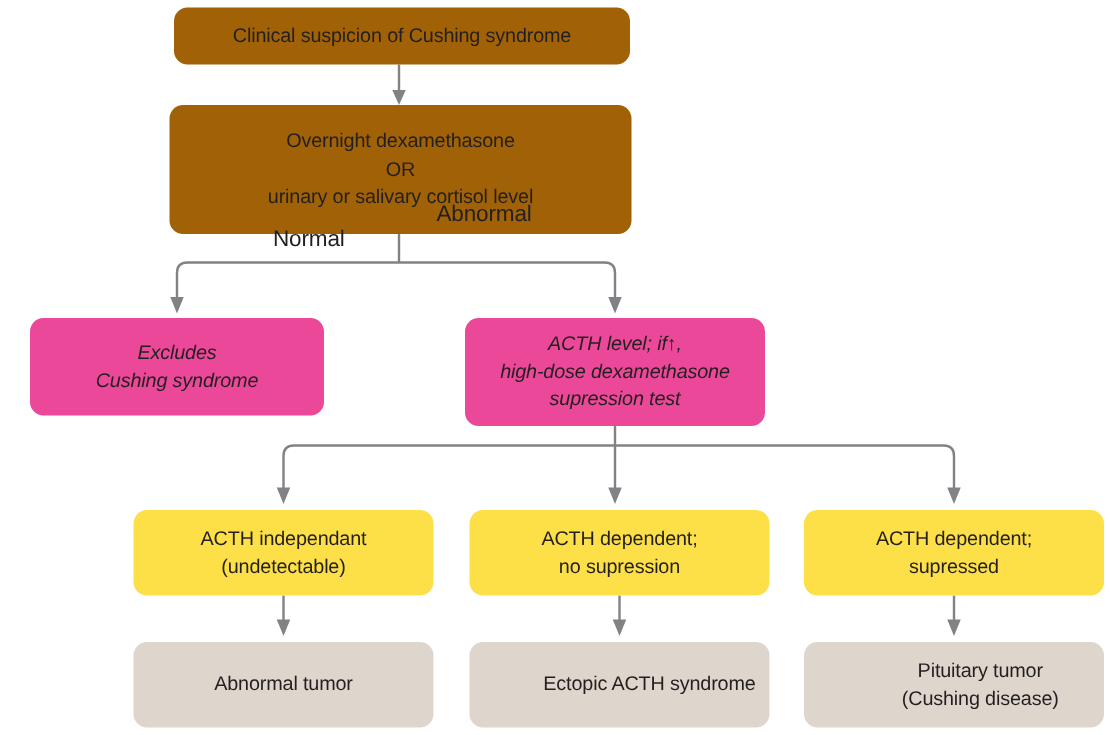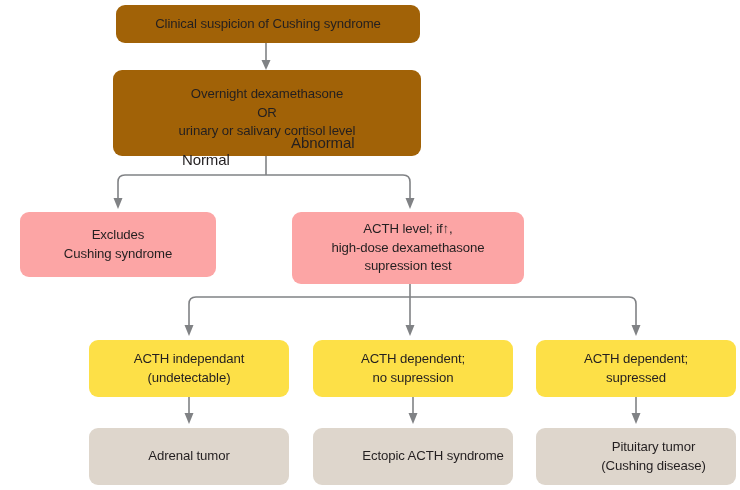--- a/index.html
+++ b/index.html
@@ -25,21 +25,21 @@
     text-align: center;
     border-radius: 9px;
     color: #231f20;
     font-size: 13.2px;
     line-height: 1.42;
     letter-spacing: -0.1px;
     padding: 2px 8px;
     white-space: pre-line;
   }
   .node-teal   { background: #a16207; }
-  .node-lav    { background: #fca5a5; }
+  .node-lav    { background: #ec4899; font-style: italic; }
   .node-yellow { background: #fde047; }
   .node-beige  { background: #ded6cc; }
 
   .edge-label {
     position: absolute;
     font-size: 15px;
     color: #231f20;
     letter-spacing: -0.1px;
     white-space: nowrap;
   }
@@ -108,34 +108,34 @@
 
   <div class="node node-teal" style="left:116px; top:5px; width:304px; height:38px;">Clinical suspicion of Cushing syndrome</div>
 
   <div class="node node-teal" style="left:113px; top:70px; width:308px; height:86px;">Overnight dexamethasone
 OR
 urinary or salivary cortisol level</div>
 
   <div class="node node-lav" style="left:20px; top:212px; width:196px; height:65px;">Excludes
 Cushing syndrome</div>
 
-  <div class="node node-lav" style="left:292px; top:212px; width:232px; height:72px;">ACTH level; if↑,
+  <div class="node node-lav" style="left:310px; top:212px; width:200px; height:72px;">ACTH level; if↑,
 high-dose dexamethasone
 supression test</div>
 
   <div class="node node-yellow" style="left:89px; top:340px; width:200px; height:57px;">ACTH independant
 (undetectable)</div>
 
   <div class="node node-yellow" style="left:313px; top:340px; width:200px; height:57px;">ACTH dependent;
 no supression</div>
 
   <div class="node node-yellow" style="left:536px; top:340px; width:200px; height:57px;">ACTH dependent;
 supressed</div>
 
-  <div class="node node-beige" style="left:89px; top:428px; width:200px; height:57px;">Adrenal tumor</div>
+  <div class="node node-beige" style="left:89px; top:428px; width:200px; height:57px;">Abnormal tumor</div>
 
   <div class="node node-beige" style="left:313px; top:428px; width:200px; height:57px;padding-left:48px;">Ectopic ACTH syndrome</div>
 
   <div class="node node-beige" style="left:536px; top:428px; width:200px; height:57px;padding-left:43px;">Pituitary tumor
 (Cushing disease)</div>
 
   <div class="edge-label" style="left:182px; top:151px;">Normal</div>
 
   <div class="edge-label" style="left:291px; top:134px;">Abnormal</div>
 

